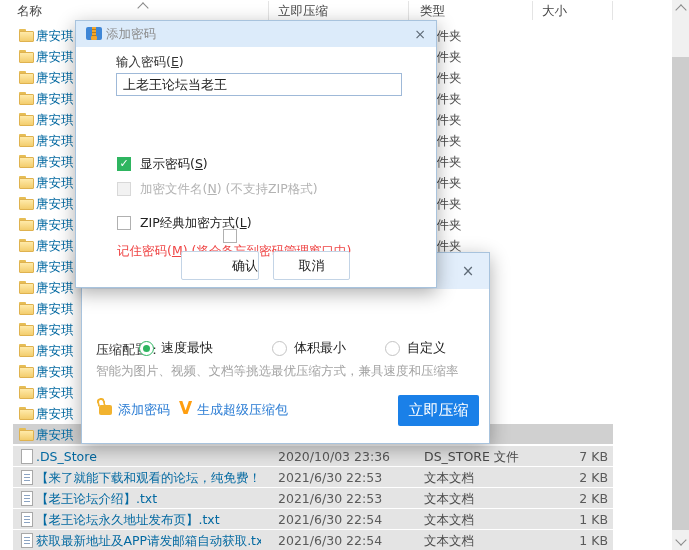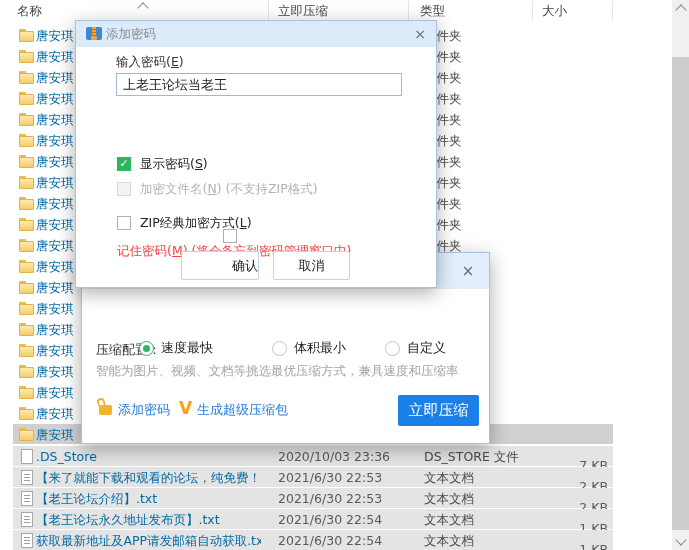--- a/index.html
+++ b/index.html
@@ -22,21 +22,21 @@
   .ficon{position:absolute;left:19px;top:4px;width:15px;height:13px;}
   .ficon .tab{position:absolute;left:0;top:0;width:7px;height:4px;background:#e6bd55;border-radius:1px 1px 0 0;}
   .ficon .fbody{position:absolute;left:0;top:2px;width:15px;height:11px;box-sizing:border-box;
                 background:linear-gradient(#ffeaa9,#f3cd6d);border:1px solid #dfb24f;border-radius:1px;}
   .docicon{position:absolute;left:21px;top:3px;width:12px;height:15px;background:#fff;border:1px solid #a8a8a8;box-sizing:border-box;}
   .docicon .dlines{position:absolute;left:2px;right:2px;top:3px;height:9px;
                 background:repeating-linear-gradient(#8ba3c2 0 1px,transparent 1px 3px);}
   .fname{position:absolute;left:36px;top:3px;font-size:12.5px;color:#0369a1;white-space:nowrap;max-width:225px;overflow:hidden;}
   .fdate{position:absolute;left:278px;top:3px;font-size:12.5px;color:#5a5a5a;white-space:nowrap;}
   .ftype{position:absolute;left:424px;top:3px;font-size:12.5px;color:#4a4a4a;white-space:nowrap;}
-  .fsize{position:absolute;left:520px;top:12px;width:88px;text-align:right;font-size:12.5px;color:#5a5a5a;}
+  .fsize{position:absolute;left:520px;top:3px;width:88px;text-align:right;font-size:12.5px;color:#5a5a5a;}
 
   
   .sb{position:absolute;left:672px;top:0;width:17px;height:550px;background:#f0f0f0;}
   .sb .thumb{position:absolute;left:0;top:57px;width:17px;height:473px;background:#cdcdcd;}
   .sb .sbtn{position:absolute;left:0;width:17px;height:17px;background:#f0f0f0;}
   .sb .sbtn.up{top:0}.sb .sbtn.down{top:533px}
   .sb .chev{left:5px;top:6px}
   .sb .sbtn.down .chev{top:3px}
 
   

